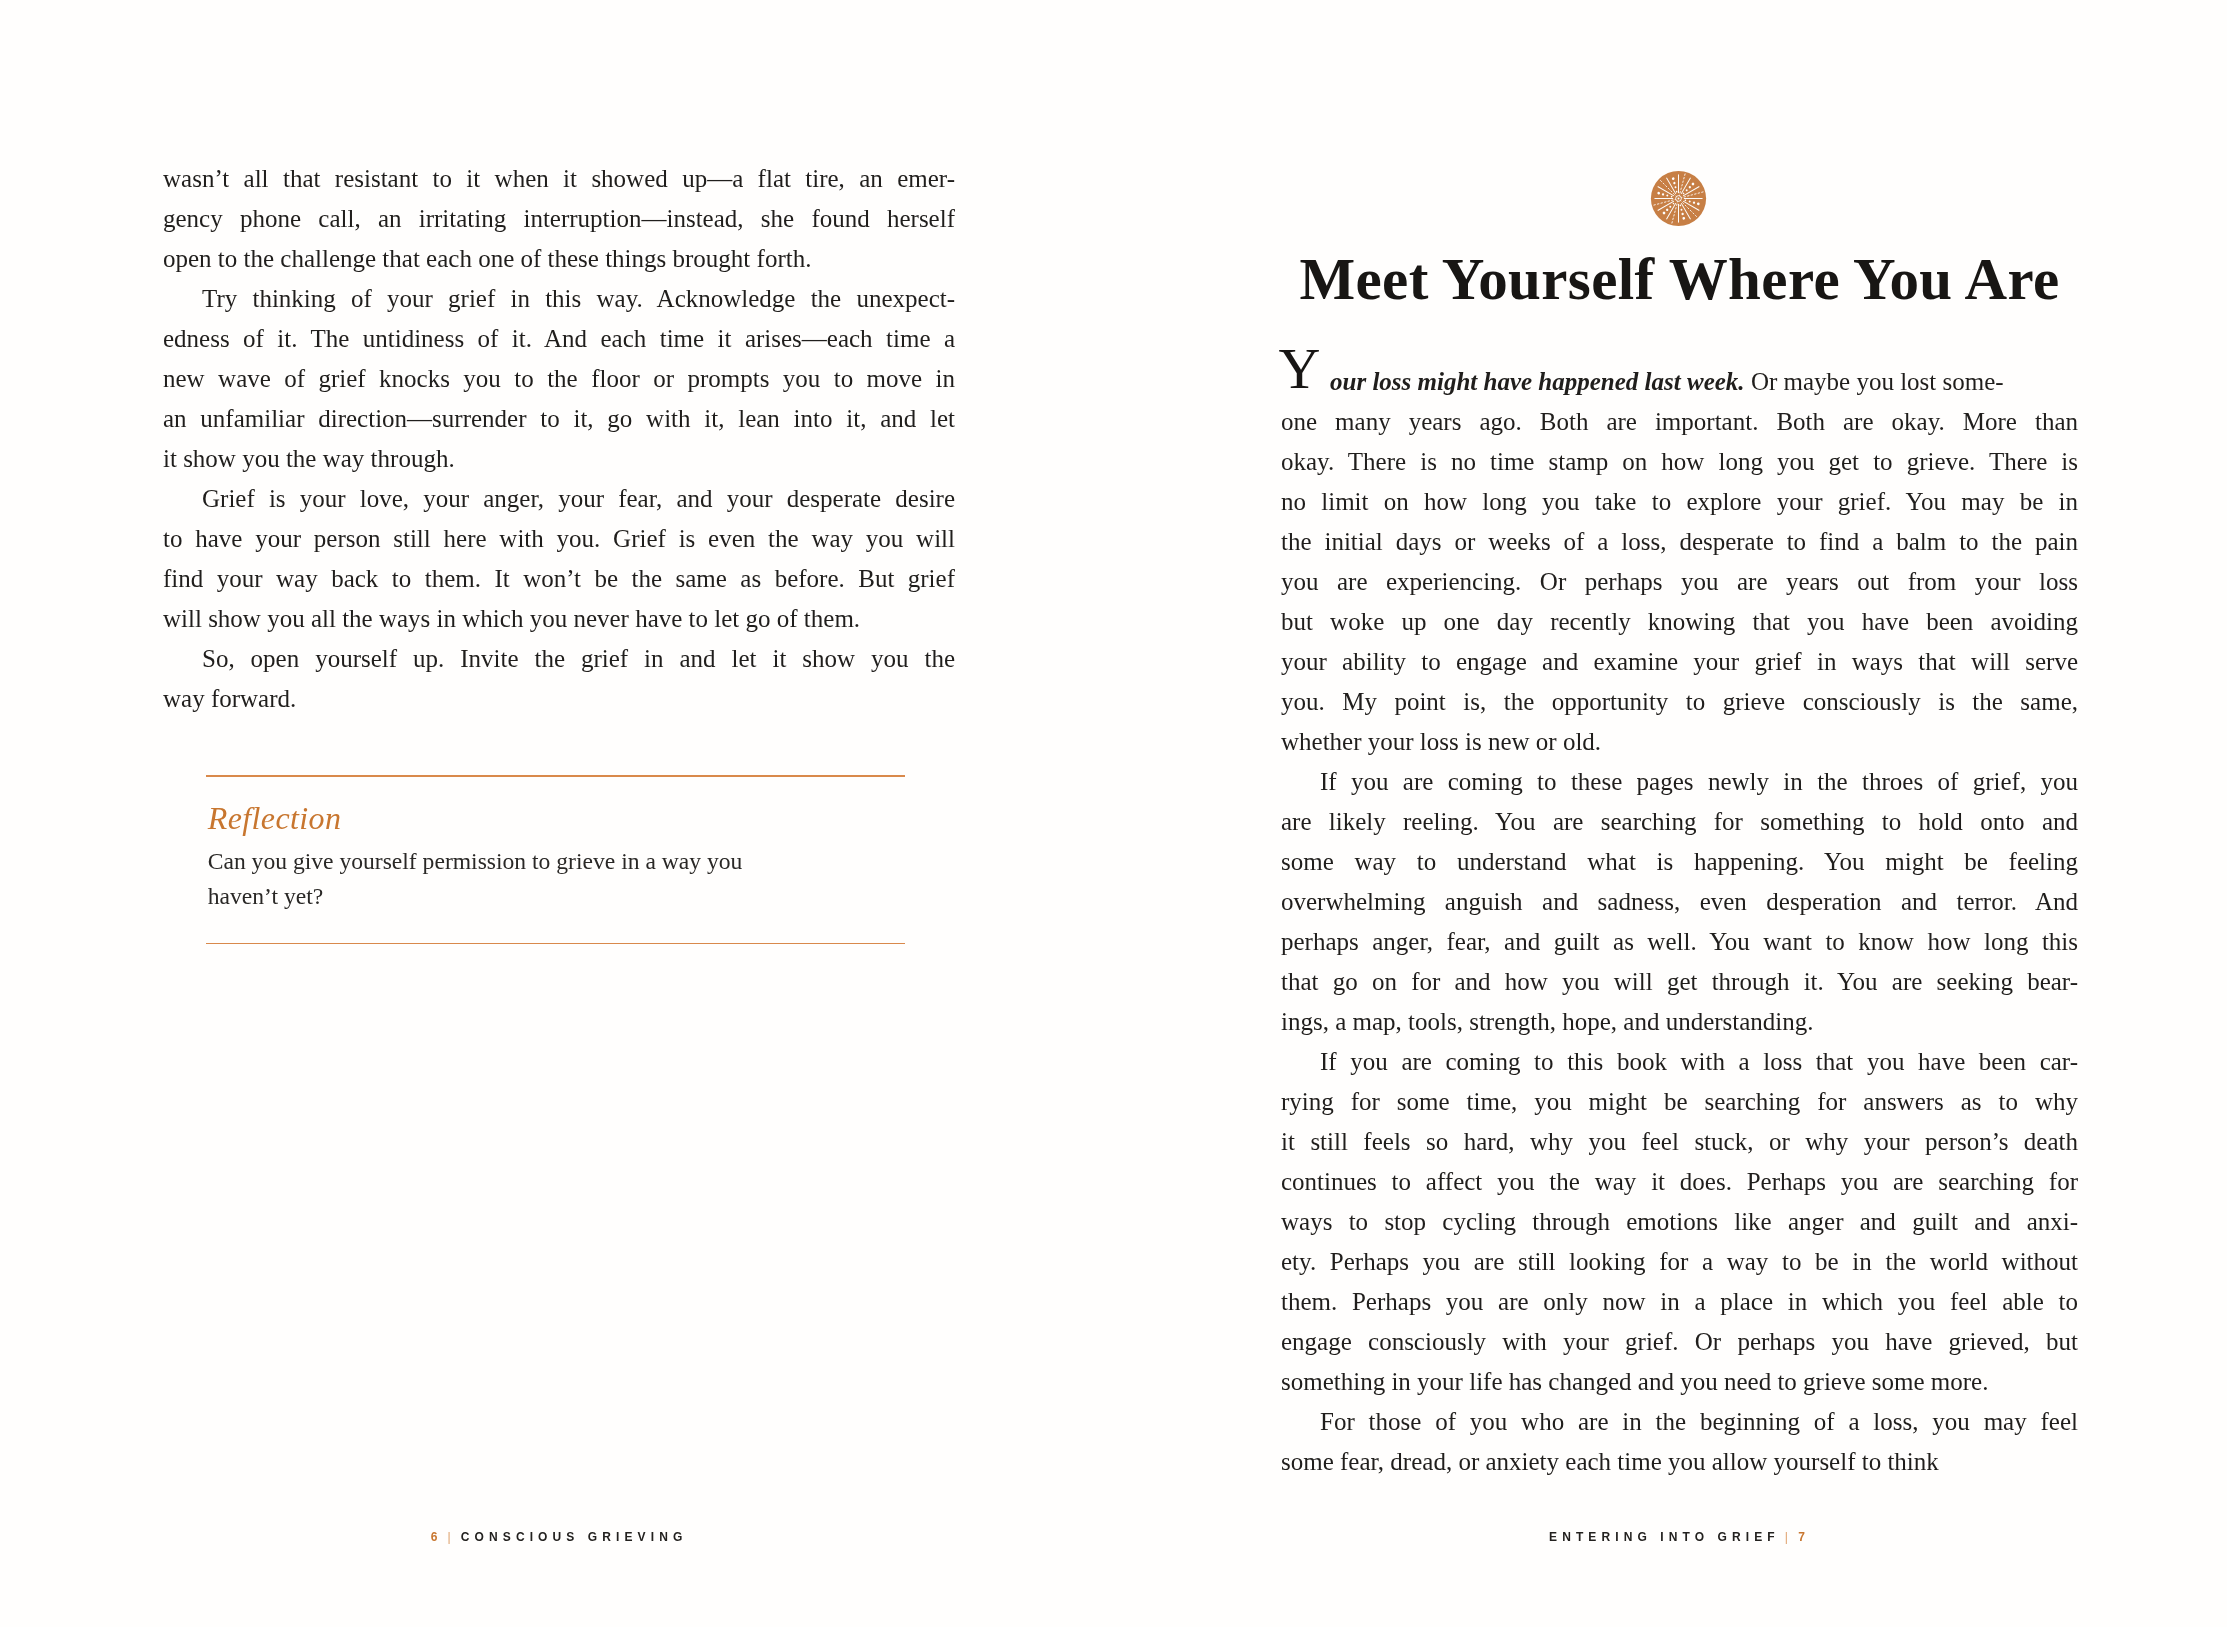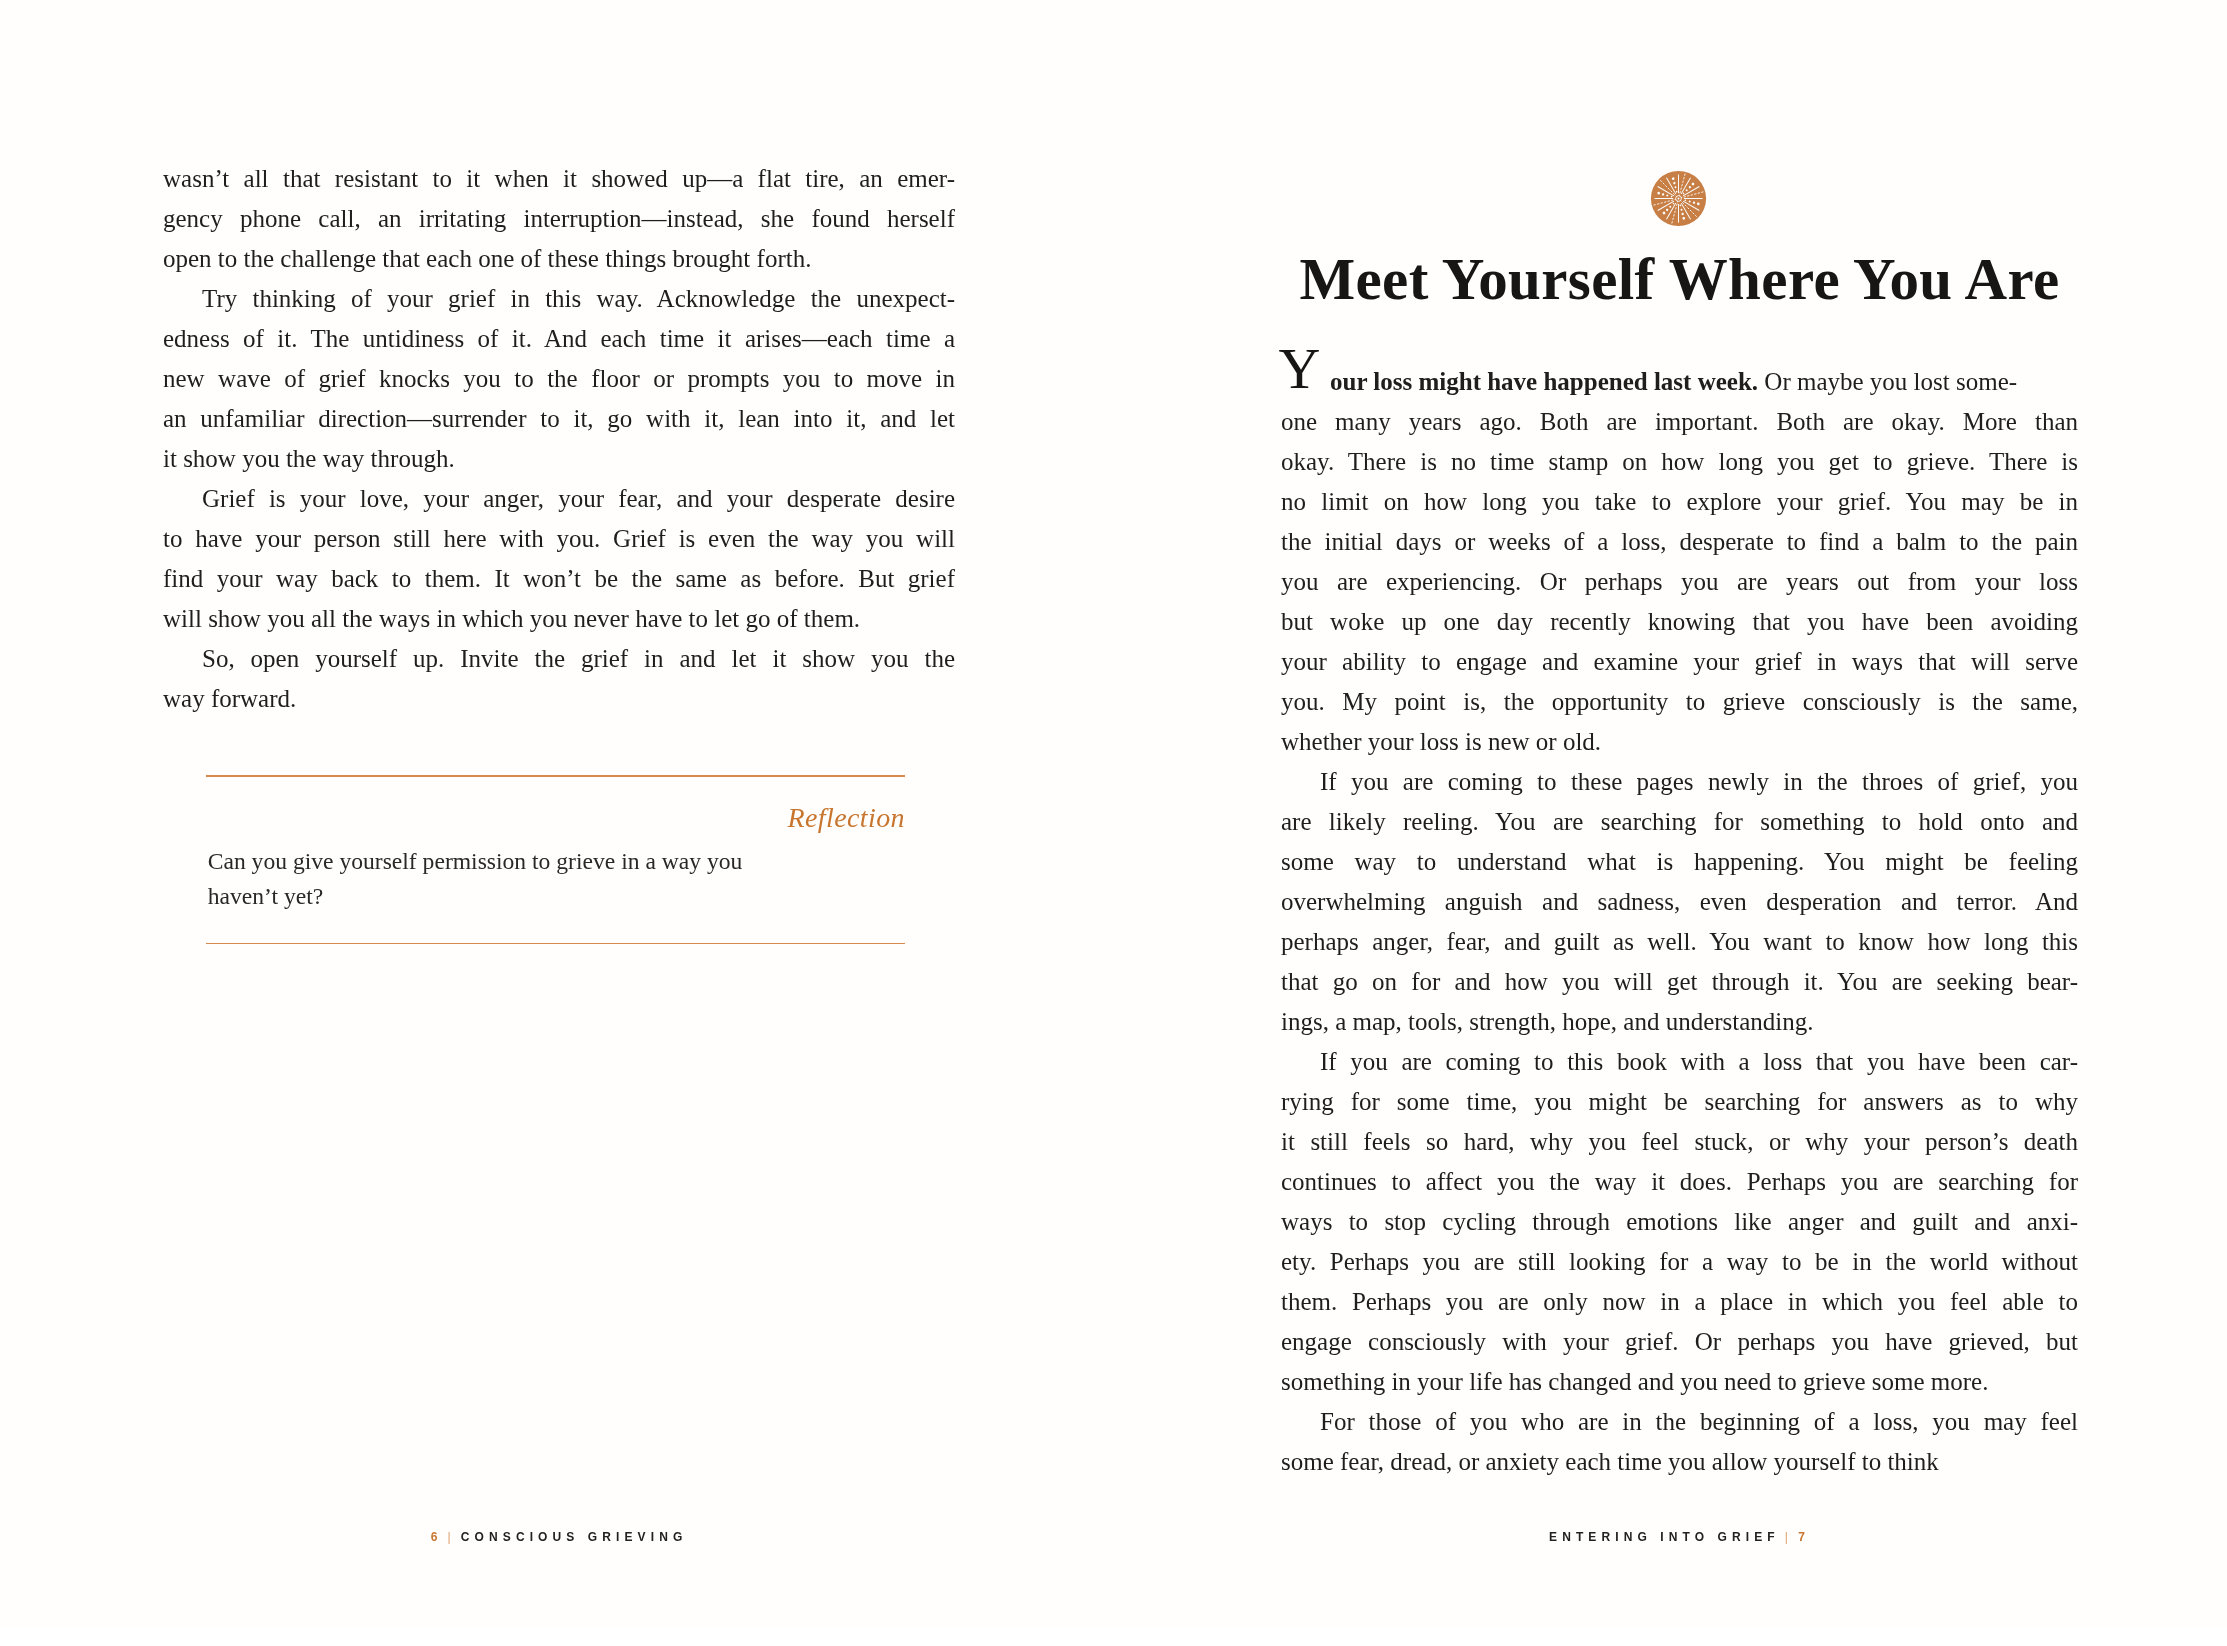--- a/index.html
+++ b/index.html
@@ -26,24 +26,23 @@
 
   
   #left-text{left:163px;top:159px;width:792px;}
 
   #reflection{
     position:absolute;left:206px;top:775px;width:699px;
   }
   .rule{height:1.7px;background:#d9894b;}
   #reflection-heading{
     font-style:italic;font-weight:400;
-    font-size:28px;line-height:38px;
+    font-size:32px;line-height:38px;
     color:#c8762f;letter-spacing:0.4px;
     margin:22px 0 6.9px 1.7px;
-    text-align:right;
   }
   .reflection-line{
     font-size:23.6px;line-height:35px;
     color:#2a2826;height:35px;overflow:hidden;margin-left:1.7px;
   }
   #reflection .rule.bottom{margin-top:29px;}
 
   
   #ornament{position:absolute;left:1650px;top:170px;width:57px;height:57px;}
   #chapter-title{
@@ -53,21 +52,21 @@
   }
   #right-text{left:1281px;top:362px;width:797px;}
   .line.special{
     position:relative;padding-left:49px;text-align:left;overflow:visible;
   }
   .line.special::after{content:none;}
   .dropcap{
     position:absolute;left:-2.6px;top:-22px;
     font-size:58px;line-height:1;font-weight:400;color:#181614;
   }
-  .bold-lead{font-weight:700;}
+  .bold-lead{font-weight:700;font-style:italic;}
 
   
   .runfoot{
     position:absolute;top:1527px;height:22px;line-height:20.6px;
     text-align:center;
     font-family:"Liberation Sans","DejaVu Sans",sans-serif;
     font-weight:700;font-size:12px;letter-spacing:5.1px;
     color:#23211f;white-space:nowrap;
   }
   #foot-left{left:163px;width:792px;}

